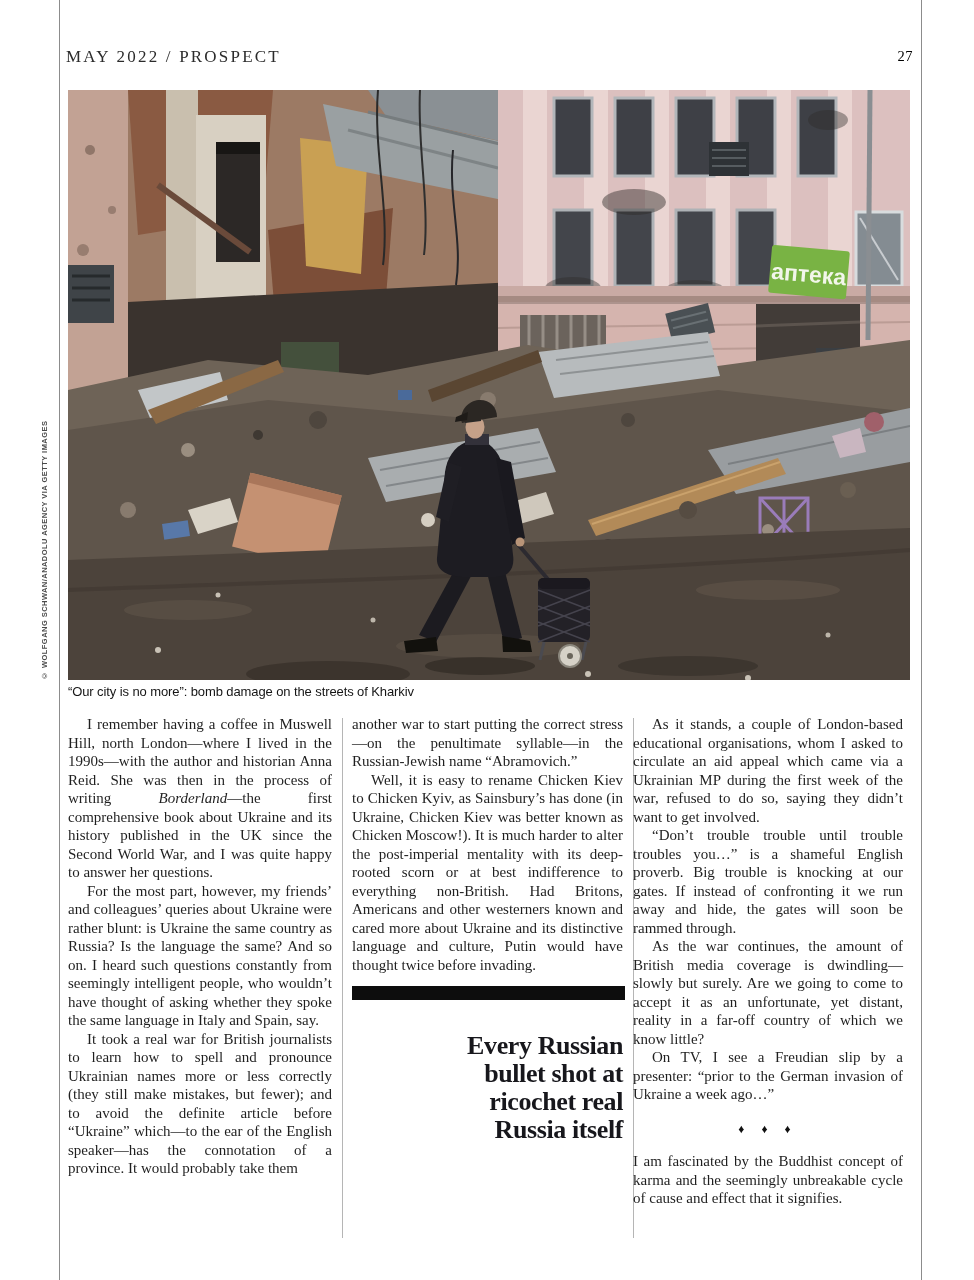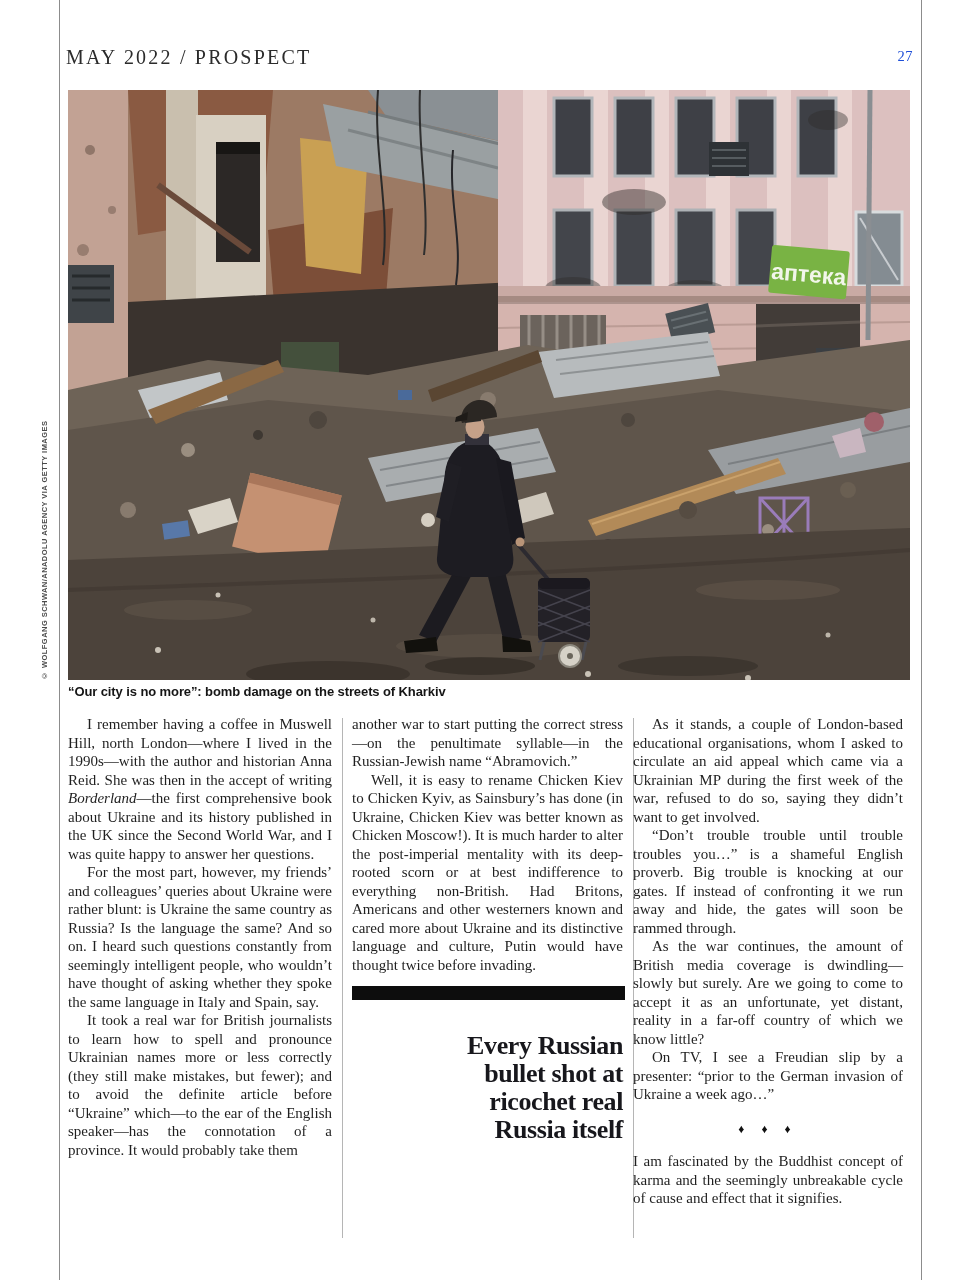--- a/index.html
+++ b/index.html
@@ -5,41 +5,41 @@
   html,body{margin:0;padding:0;}
   body{
     width:974px;height:1280px;position:relative;background:#ffffff;
     font-family:"Liberation Serif",serif;color:#1e1e1e;overflow:hidden;
   }
   .page-rule{position:absolute;top:0;width:1px;height:1280px;background:#8c8c8c;}
   .rule-left{left:59px;}
   .rule-right{left:921px;}
 
   .header-left{
-    position:absolute;left:66px;top:48px;font-size:20px;line-height:18px;
+    position:absolute;left:66px;top:48px;font-size:17px;line-height:18px;
     letter-spacing:2.2px;color:#2b2b2b;white-space:nowrap;
   }
   .page-number{
     position:absolute;left:843px;top:48px;width:70px;text-align:right;
-    font-size:14.5px;color:#1d4ed8;letter-spacing:.5px;
+    font-size:14.5px;color:#000000;letter-spacing:.5px;
   }
 
   .photo-wrap{position:absolute;left:68px;top:90px;width:842px;height:590px;overflow:hidden;background:#7e7368;}
   .photo-wrap svg{display:block;}
 
   .photo-credit{
     position:absolute;left:40px;top:428px;height:252px;width:13px;
     writing-mode:vertical-rl;transform:rotate(180deg);
     font-family:"Liberation Sans",sans-serif;font-weight:bold;font-size:7.5px;
     letter-spacing:.45px;color:#4a4a4a;white-space:nowrap;text-align:left;
   }
 
   .caption{
     position:absolute;left:68px;top:684px;width:700px;
-    font-family:"Liberation Sans",sans-serif;font-weight:bold;font-size:13px;
+    font-family:"Liberation Sans",sans-serif;font-weight:normal;font-size:13px;
     color:#151515;letter-spacing:-0.1px;
   }
 
   .col{
     position:absolute;top:715px;text-align:justify;font-size:15px;line-height:18.5px;
     color:#1f1f1f;hyphens:auto;-webkit-hyphens:auto;
   }
   .col p{margin:0;text-indent:19px;}
   .col p.noindent{text-indent:0;}
   .col-1{left:68px;width:264px;}
@@ -279,21 +279,21 @@
   </svg>
 </div>
 
 <div class="photo-credit">© WOLFGANG SCHWAN/ANADOLU AGENCY VIA GETTY IMAGES</div>
 <div class="caption">“Our city is no more”: bomb damage on the streets of Kharkiv</div>
 
 <div class="col-divider div-1"></div>
 <div class="col-divider div-2"></div>
 
 <div class="col col-1">
-  <p><span>I remember having a coffee in Muswell Hill, north London—where I lived in the 1990s—with the author and historian Anna Reid. She was then in the accept of writing </span><span class="ital">Borderland</span><span>—the first comprehensive book about Ukraine and its history published in the UK since the Second World War, and I was quite happy to answer her questions.</span></p>
+  <p><span>I remember having a coffee in Muswell Hill, north London—where I lived in the 1990s—with the author and historian Anna Reid. She was then in the process of writing </span><span class="ital">Borderland</span><span>—the first comprehensive book about Ukraine and its history published in the UK since the Second World War, and I was quite happy to answer her questions.</span></p>
   <p>For the most part, however, my friends’ and colleagues’ queries about Ukraine were rather blunt: is Ukraine the same country as Russia? Is the language the same? And so on. I heard such questions constantly from seemingly intelligent people, who wouldn’t have thought of asking whether they spoke the same language in Italy and Spain, say.</p>
   <p>It took a real war for British journalists to learn how to spell and pronounce Ukrainian names more or less correctly (they still make mistakes, but fewer); and to avoid the definite article before “Ukraine” which—to the ear of the English speaker—has the connotation of a province. It would probably take them</p>
 </div>
 
 <div class="col col-2">
   <p class="noindent">another war to start putting the correct stress—on the penultimate syllable—in the Russian-Jewish name “Abramovich.”</p>
   <p>Well, it is easy to rename Chicken Kiev to Chicken Kyiv, as Sainsbury’s has done (in Ukraine, Chicken Kiev was better known as Chicken Moscow!). It is much harder to alter the post-imperial mentality with its deep-rooted scorn or at best indifference to everything non-British. Had Britons, Americans and other westerners known and cared more about Ukraine and its distinctive language and culture, Putin would have thought twice before invading.</p>
   <div class="black-bar"></div>
   <div class="pull-quote">
     <div>Every Russian</div>

